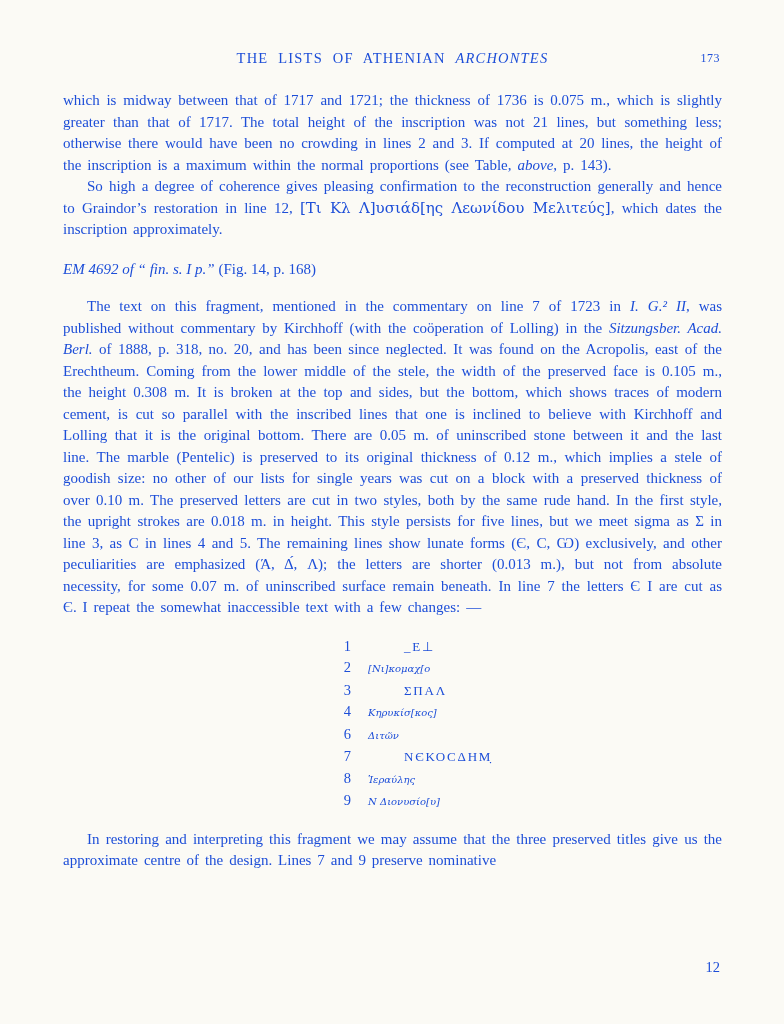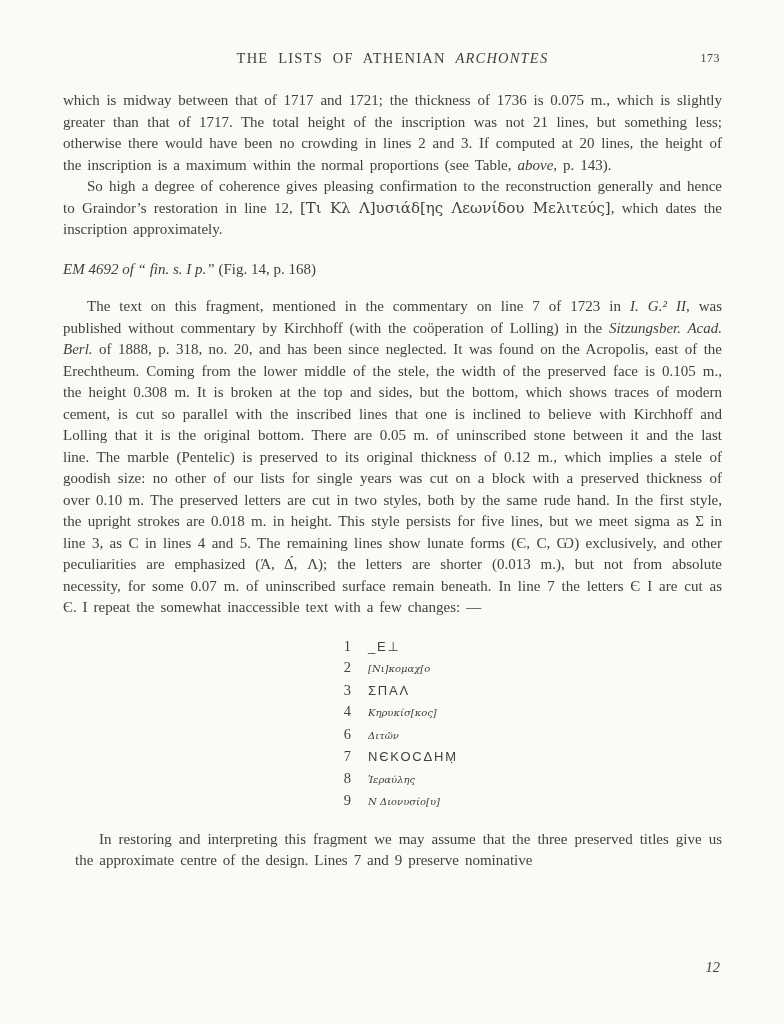--- a/index.html
+++ b/index.html
@@ -6,21 +6,21 @@
   html, body { margin: 0; padding: 0; }
   body { background: #d8d5cf; }
 
   .page {
     width: 784px;
     height: 1024px;
     background: #fbfaf5;
     position: relative;
     overflow: hidden;
     font-family: "Liberation Serif", "DejaVu Serif", serif;
-    color: #404040;
+    color: #1d4ed8;
     padding: 50px 62px 0 63px;
     font-size: 15px;
     line-height: 21.5px;
   }
 
   .page-header {
     position: relative;
     text-align: center;
     margin-bottom: 24px;
     font-size: 14.5px;
@@ -28,56 +28,56 @@
   }
   .running-title { letter-spacing: 1.2px; word-spacing: 5px; }
   .pgnum-top { position: absolute; right: 2px; top: 0; font-size: 12px; letter-spacing: 0.5px; }
 
   p.body {
     margin: 0;
     text-align: justify;
     word-spacing: 2.2px;
   }
   p.indent { text-indent: 24px; }
-  p.mt { margin-top: 16px; margin-left: 12px; }
+  p.mt { margin-top: 16px; }
 
   .it { font-style: italic; }
   .gr { font-family: "DejaVu Serif", serif; }
 
   .section-heading {
     margin: 18px 0 16px 0;
     font-size: 15px;
   }
 
   .insc { margin: 17px 0 0 272px; }
   .insc-line { line-height: 21.5px; white-space: nowrap; }
   .insc-num {
     display: inline-block;
     width: 16px;
     text-align: right;
     margin-right: 17px;
     font-size: 14.5px;
   }
   .insc-caps {
-    font-family: Liberation Sans, sans-serif;
+    font-family: Liberation Serif, serif;
     font-size: 13px;
     letter-spacing: 1.8px;
+    margin-left: 36px;
   }
   .insc-gr {
     font-family: "DejaVu Serif", serif;
     font-style: italic;
     font-size: 10px;
   }
 
   .sig {
     position: absolute;
     right: 64px;
     bottom: 46px;
     font-size: 14.5px;
-    font-style: italic;
   }
 </style>
 </head>
 <body>
 
 <div class="page">
 
   <header class="page-header">
     <div class="running-title"><span>THE LISTS OF ATHENIAN </span><span class="it">ARCHONTES</span></div>
     <span class="pgnum-top">173</span>

